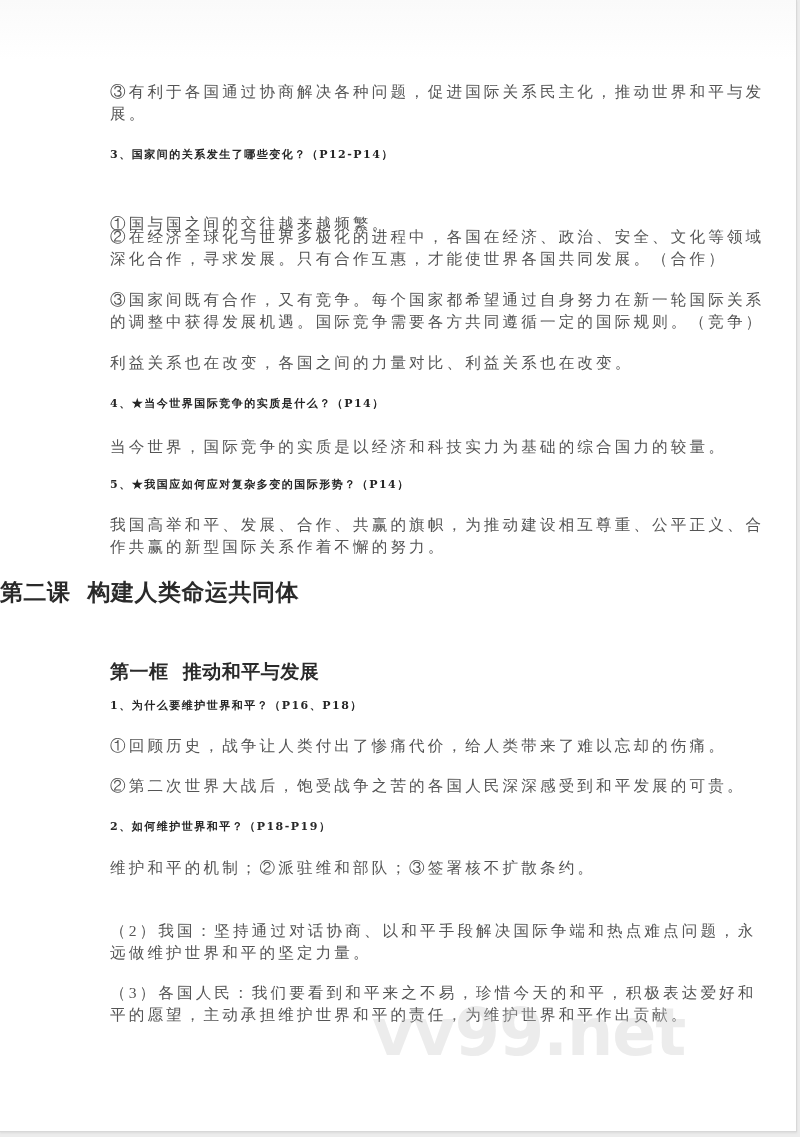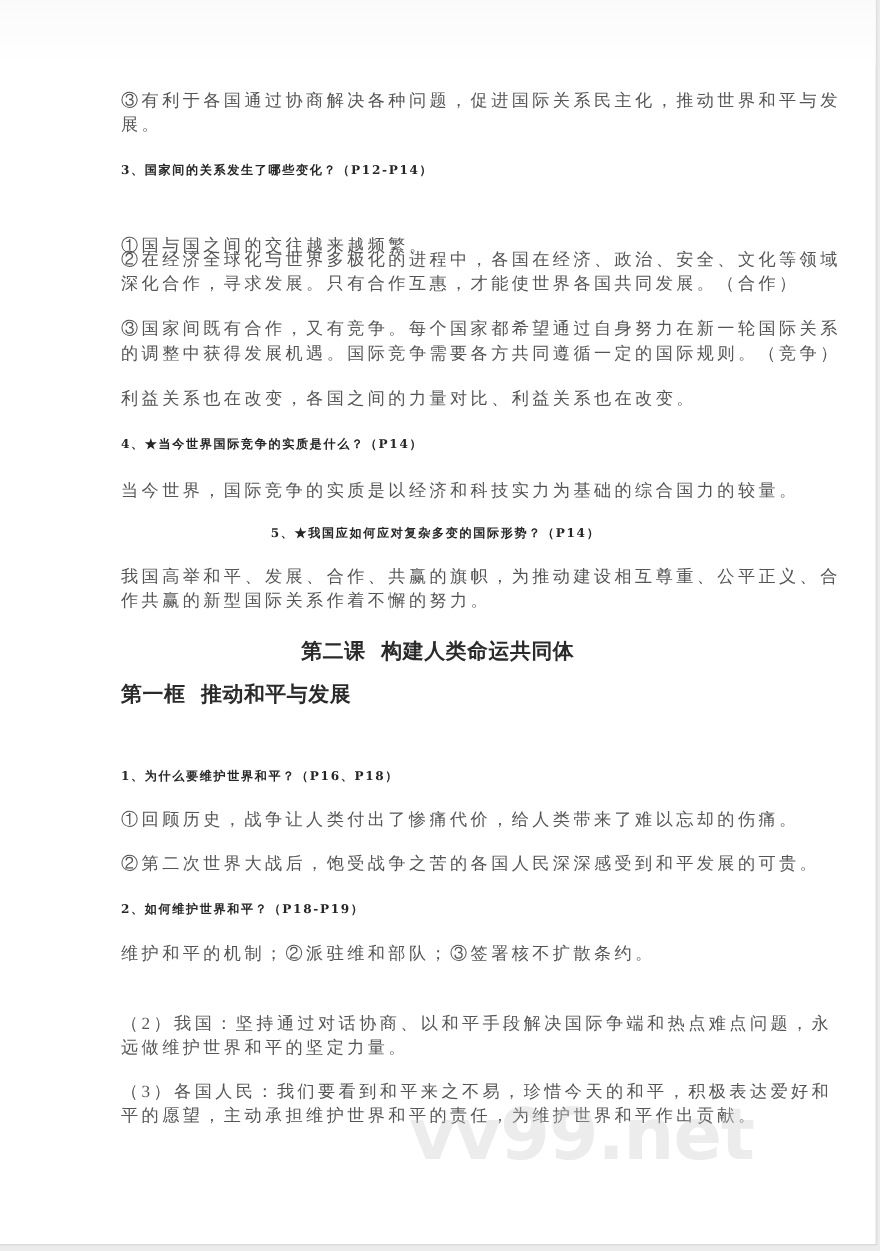--- a/index.html
+++ b/index.html
@@ -58,23 +58,22 @@
       line-height: 22px;
       font-weight: bold;
       color: #262626;
       letter-spacing: 1.5px;
       white-space: nowrap;
     }
     .lesson-title {
       position: absolute;
       left: 0;
       width: 796px;
-      text-align: center;
       font-family: "DejaVu Sans", "Liberation Sans", sans-serif;
-      font-size: 19px;
+      font-size: 23px;
       line-height: 26px;
       font-weight: bold;
       color: #2a2a2a;
       letter-spacing: 0.5px;
       white-space: pre;
     }
     .section-title {
       font-family: "DejaVu Sans", "Liberation Sans", sans-serif;
       font-size: 19px;
       line-height: 26px;
@@ -129,33 +128,33 @@
     <div class="blk body-text" style="top:352px;">
       <span class="ln">利益关系也在改变，各国之间的力量对比、利益关系也在改变。</span>
     </div>
 
     <div class="blk q-heading" style="top:393px;">4、★当今世界国际竞争的实质是什么？（P14）</div>
 
     <div class="blk body-text" style="top:436px;">
       <span class="ln">当今世界，国际竞争的实质是以经济和科技实力为基础的综合国力的较量。</span>
     </div>
 
-    <div class="blk q-heading" style="top:474px;text-align:center;">5、★我国应如何应对复杂多变的国际形势？（P14）</div>
+    <div class="blk q-heading" style="top:474px;">5、★我国应如何应对复杂多变的国际形势？（P14）</div>
 
     <div class="blk body-text" style="top:514px;">
       <span class="ln">我国高举和平、发展、合作、共赢的旗帜，为推动建设相互尊重、公平正义、合</span>
       <span class="ln">作共赢的新型国际关系作着不懈的努力。</span>
     </div>
   </div>
 
   <div class="lesson-title" style="top:579px;">第二课  构建人类命运共同体</div>
 
   <div class="content">
 
-    <div class="blk section-title" style="top:618px;">第一框  推动和平与发展</div>
+    <div class="blk section-title" style="top:658px;">第一框  推动和平与发展</div>
 
     <div class="blk q-heading" style="top:695px;">1、为什么要维护世界和平？（P16、P18）</div>
 
     <div class="blk body-text" style="top:735px;">
       <span class="ln">①回顾历史，战争让人类付出了惨痛代价，给人类带来了难以忘却的伤痛。</span>
     </div>
 
     <div class="blk body-text" style="top:775px;">
       <span class="ln">②第二次世界大战后，饱受战争之苦的各国人民深深感受到和平发展的可贵。</span>
     </div>

